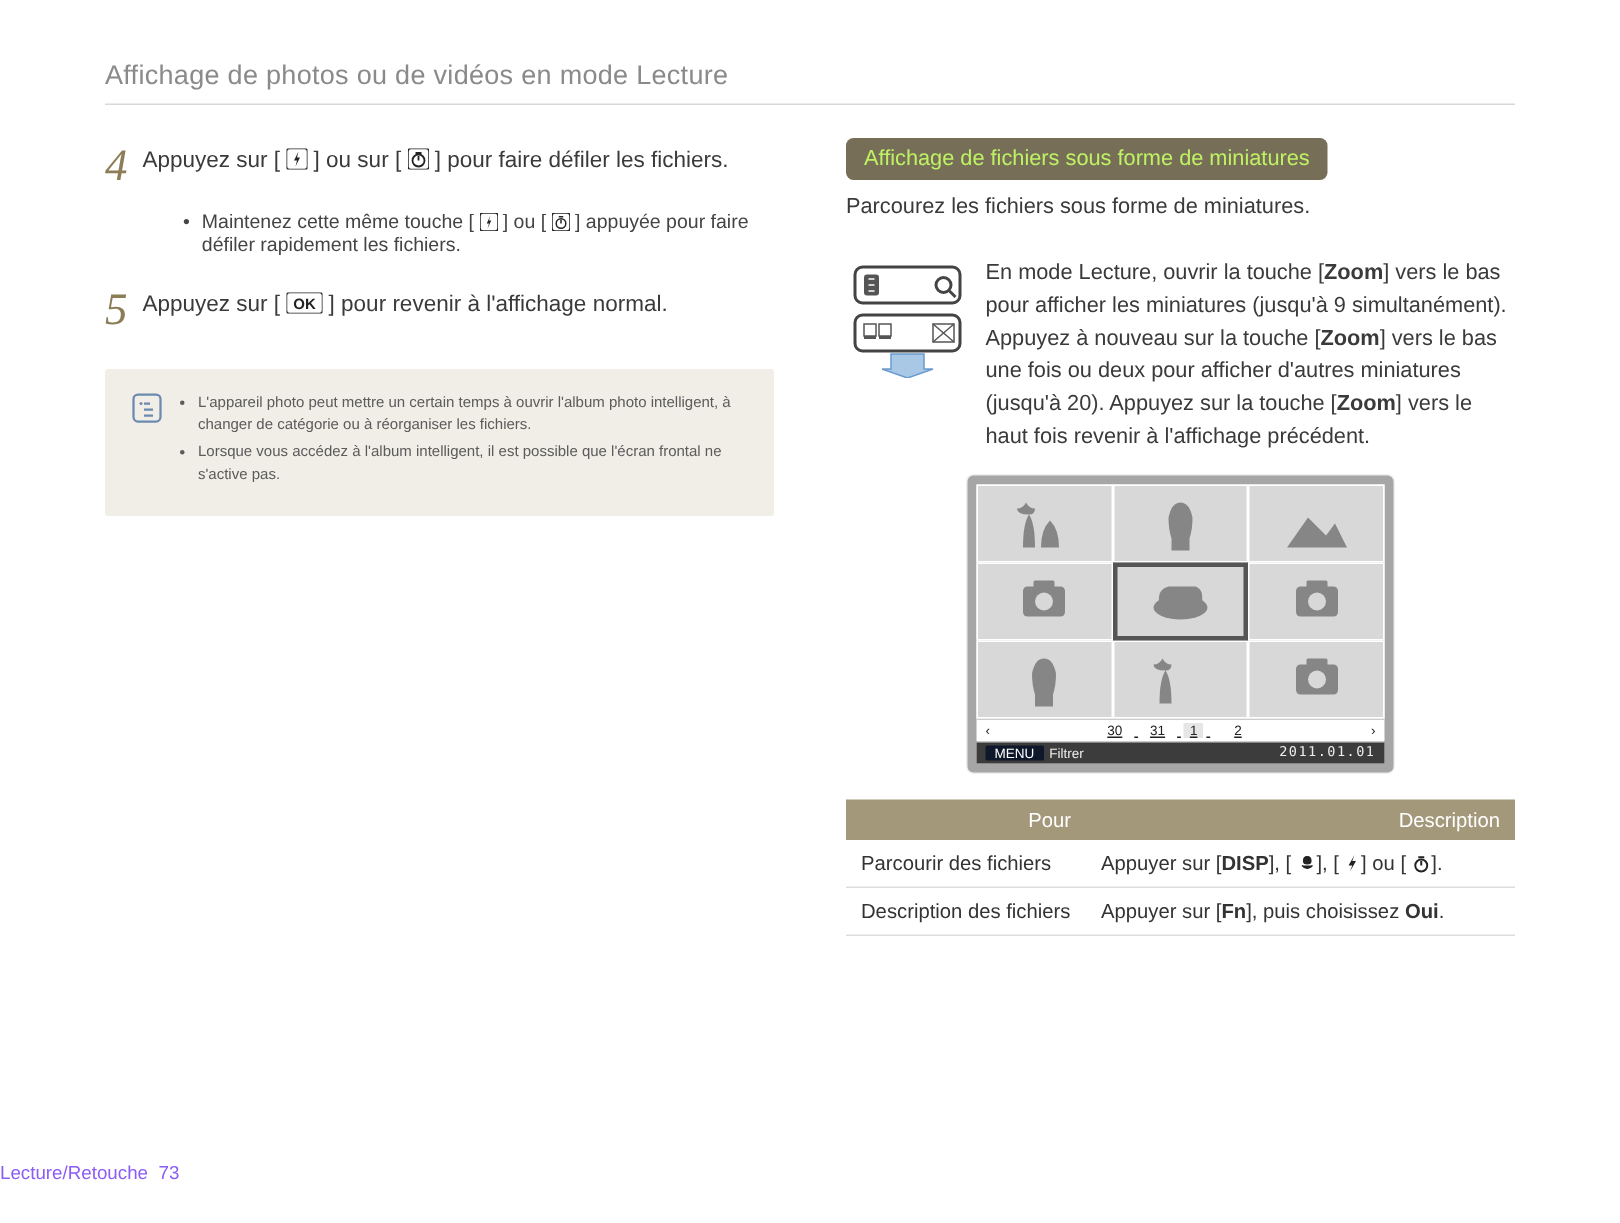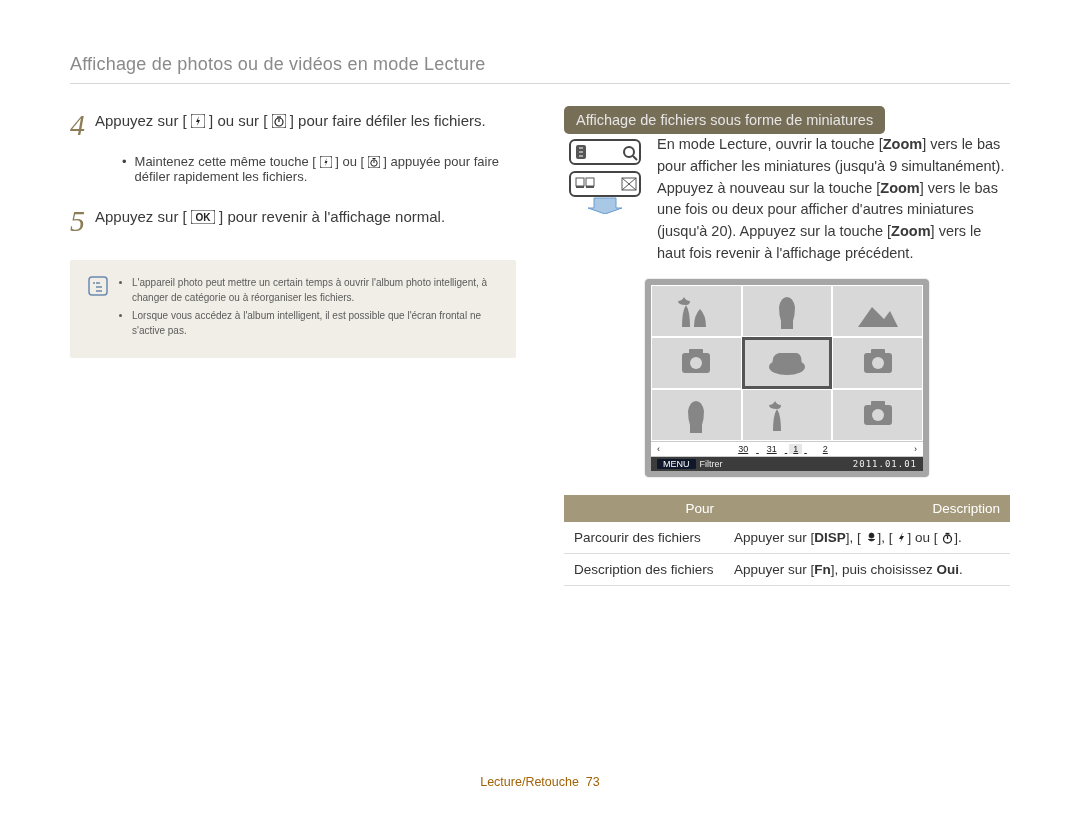--- a/index.html
+++ b/index.html
@@ -1,53 +1,53 @@
 <!DOCTYPE html>
 <html><head>
 <meta charset="utf-8">
 <style>
   html,body{margin:0;padding:0;background:#fff;}
   body{width:1080px;height:815px;position:relative;font-family:Helvetica,Arial,sans-serif;color:#333;}
-  .page{padding:54px 70px 26px 70px;}
+  .page{padding:40px 70px 26px 70px;}
   .page-heading{font-size:18px;font-weight:300;color:#8a8a8a;letter-spacing:.2px;}
   .rule{border:none;border-top:1px solid #d8d8d8;margin:8px 0 22px 0;}
   .cols{display:flex;gap:48px;}
   .col{flex:1;min-width:0;}
   .step{display:flex;align-items:flex-start;margin:4px 0 14px 0;}
   .step-num{font-size:30px;font-weight:300;color:#8c7d57;font-style:italic;line-height:1;margin-right:10px;font-family:Georgia,"Times New Roman",serif;}
   .step-text{font-size:15px;line-height:1.45;color:#3a3a3a;}
   .sub-bullet{margin-left:52px;font-size:13px;color:#444;display:flex;}
   .sub-bullet .dot{margin-right:8px;}
   .btn-icon{display:inline-block;vertical-align:-2px;}
   .btn-icon svg{display:block;}
   .note-box{display:flex;background:#f1eee7;border-radius:2px;padding:16px 18px;margin-top:24px;font-size:10px;color:#5b5b5b;line-height:1.45;}
   .note-box .info{width:22px;flex:none;margin-right:8px;}
   .note-box ul{margin:0;padding-left:14px;}
   .note-box li{margin-bottom:4px;}
-  .pill{background:#776e57;color:#e5e5e5;font-size:14.5px;padding:6px 12px;border-radius:5px;display:inline-block;font-weight:500;}
+  .pill{background:#776e57;color:#bef264;font-size:14.5px;padding:6px 12px;border-radius:5px;display:inline-block;font-weight:500;}
   .intro{font-size:14.5px;color:#3a3a3a;margin:10px 0 26px 0;}
   .zoom-row{display:flex;align-items:flex-start;margin-bottom:14px;}
   .zoom-illus{width:85px;flex:none;margin-right:8px;}
   .zoom-text{font-size:14.5px;line-height:1.5;color:#3a3a3a;}
   .thumb-wrap{display:flex;justify-content:center;margin:10px 0 18px 0;}
   .thumb-screen{width:272px;background:#fff;border:6px solid #a6a6a6;border-radius:4px;box-shadow:0 0 0 1px #eee;}
   .thumb-grid{display:grid;grid-template-columns:repeat(3,1fr);grid-template-rows:repeat(3,52px);}
   .thumb-cell{background:#d8d8d8;border:1px solid #fff;position:relative;display:flex;align-items:center;justify-content:center;}
   .thumb-cell.sel{border:3px solid #555;z-index:2;}
   .thumb-bar{display:flex;align-items:center;font-size:9px;color:#222;padding:2px 6px;border-top:1px solid #ccc;}
   .thumb-bar.dark{background:#3c3c3c;color:#eee;}
   .thumb-bar .spread{flex:1;}
   .thumb-bar .chip{background:#e6e6e6;color:#222;padding:0 6px;margin-right:4px;border-radius:1px;}
   .thumb-bar.dark .chip{background:#0f172a;color:#fff;}
   .thumb-bar .flag{background:#e6e6e6;color:#222;padding:0 4px;margin:0 2px;}
   .tbl{width:100%;border-collapse:collapse;font-size:13.5px;}
   .tbl th{background:#a4987a;color:#fff;font-weight:400;text-align:right;padding:6px 10px;}
   .tbl td{padding:8px 10px;border-bottom:1px solid #ddd;vertical-align:middle;}
   .tbl td:first-child{width:140px;}
-  .footer{position:absolute;bottom:26px;left:0;right:0;text-align:center;font-size:12.5px;color:#a16207;}
+  .footer{position:absolute;bottom:26px;left:0;right:0;text-align:left;font-size:12.5px;color:#8b5cf6;}
   .silh{fill:#868686;}
 </style>
 </head>
 <body>
 
 <div class="page">
   <div class="page-heading">Affichage de photos ou de vidéos en mode Lecture</div>
   <hr class="rule">
 
   <div class="cols">
@@ -112,20 +112,21 @@
         </div>
         <ul>
           <li>L'appareil photo peut mettre un certain temps à ouvrir l'album photo intelligent, à changer de catégorie ou à réorganiser les fichiers.</li>
           <li>Lorsque vous accédez à l'album intelligent, il est possible que l'écran frontal ne s'active pas.</li>
         </ul>
       </div>
     </div>
 
     <div class="col">
       <div class="pill">Affichage de fichiers sous forme de miniatures</div>
+      <div class="intro">Parcourez les fichiers sous forme de miniatures.</div>
 
       <div class="zoom-row">
         <div class="zoom-illus">
           <svg width="82" height="80">
             <rect x="6" y="6" width="70" height="24" rx="5" fill="#fff" stroke="#444" stroke-width="2"></rect>
             <rect x="12" y="11" width="10" height="14" rx="2" fill="#555"></rect>
             <line x1="15" y1="14" x2="19" y2="14" stroke="#fff"></line>
               <line x1="15" y1="18" x2="19" y2="18" stroke="#fff"></line>
               <line x1="15" y1="22" x2="19" y2="22" stroke="#fff"></line>
             <circle cx="65" cy="18" r="5" fill="none" stroke="#444" stroke-width="2"></circle>

